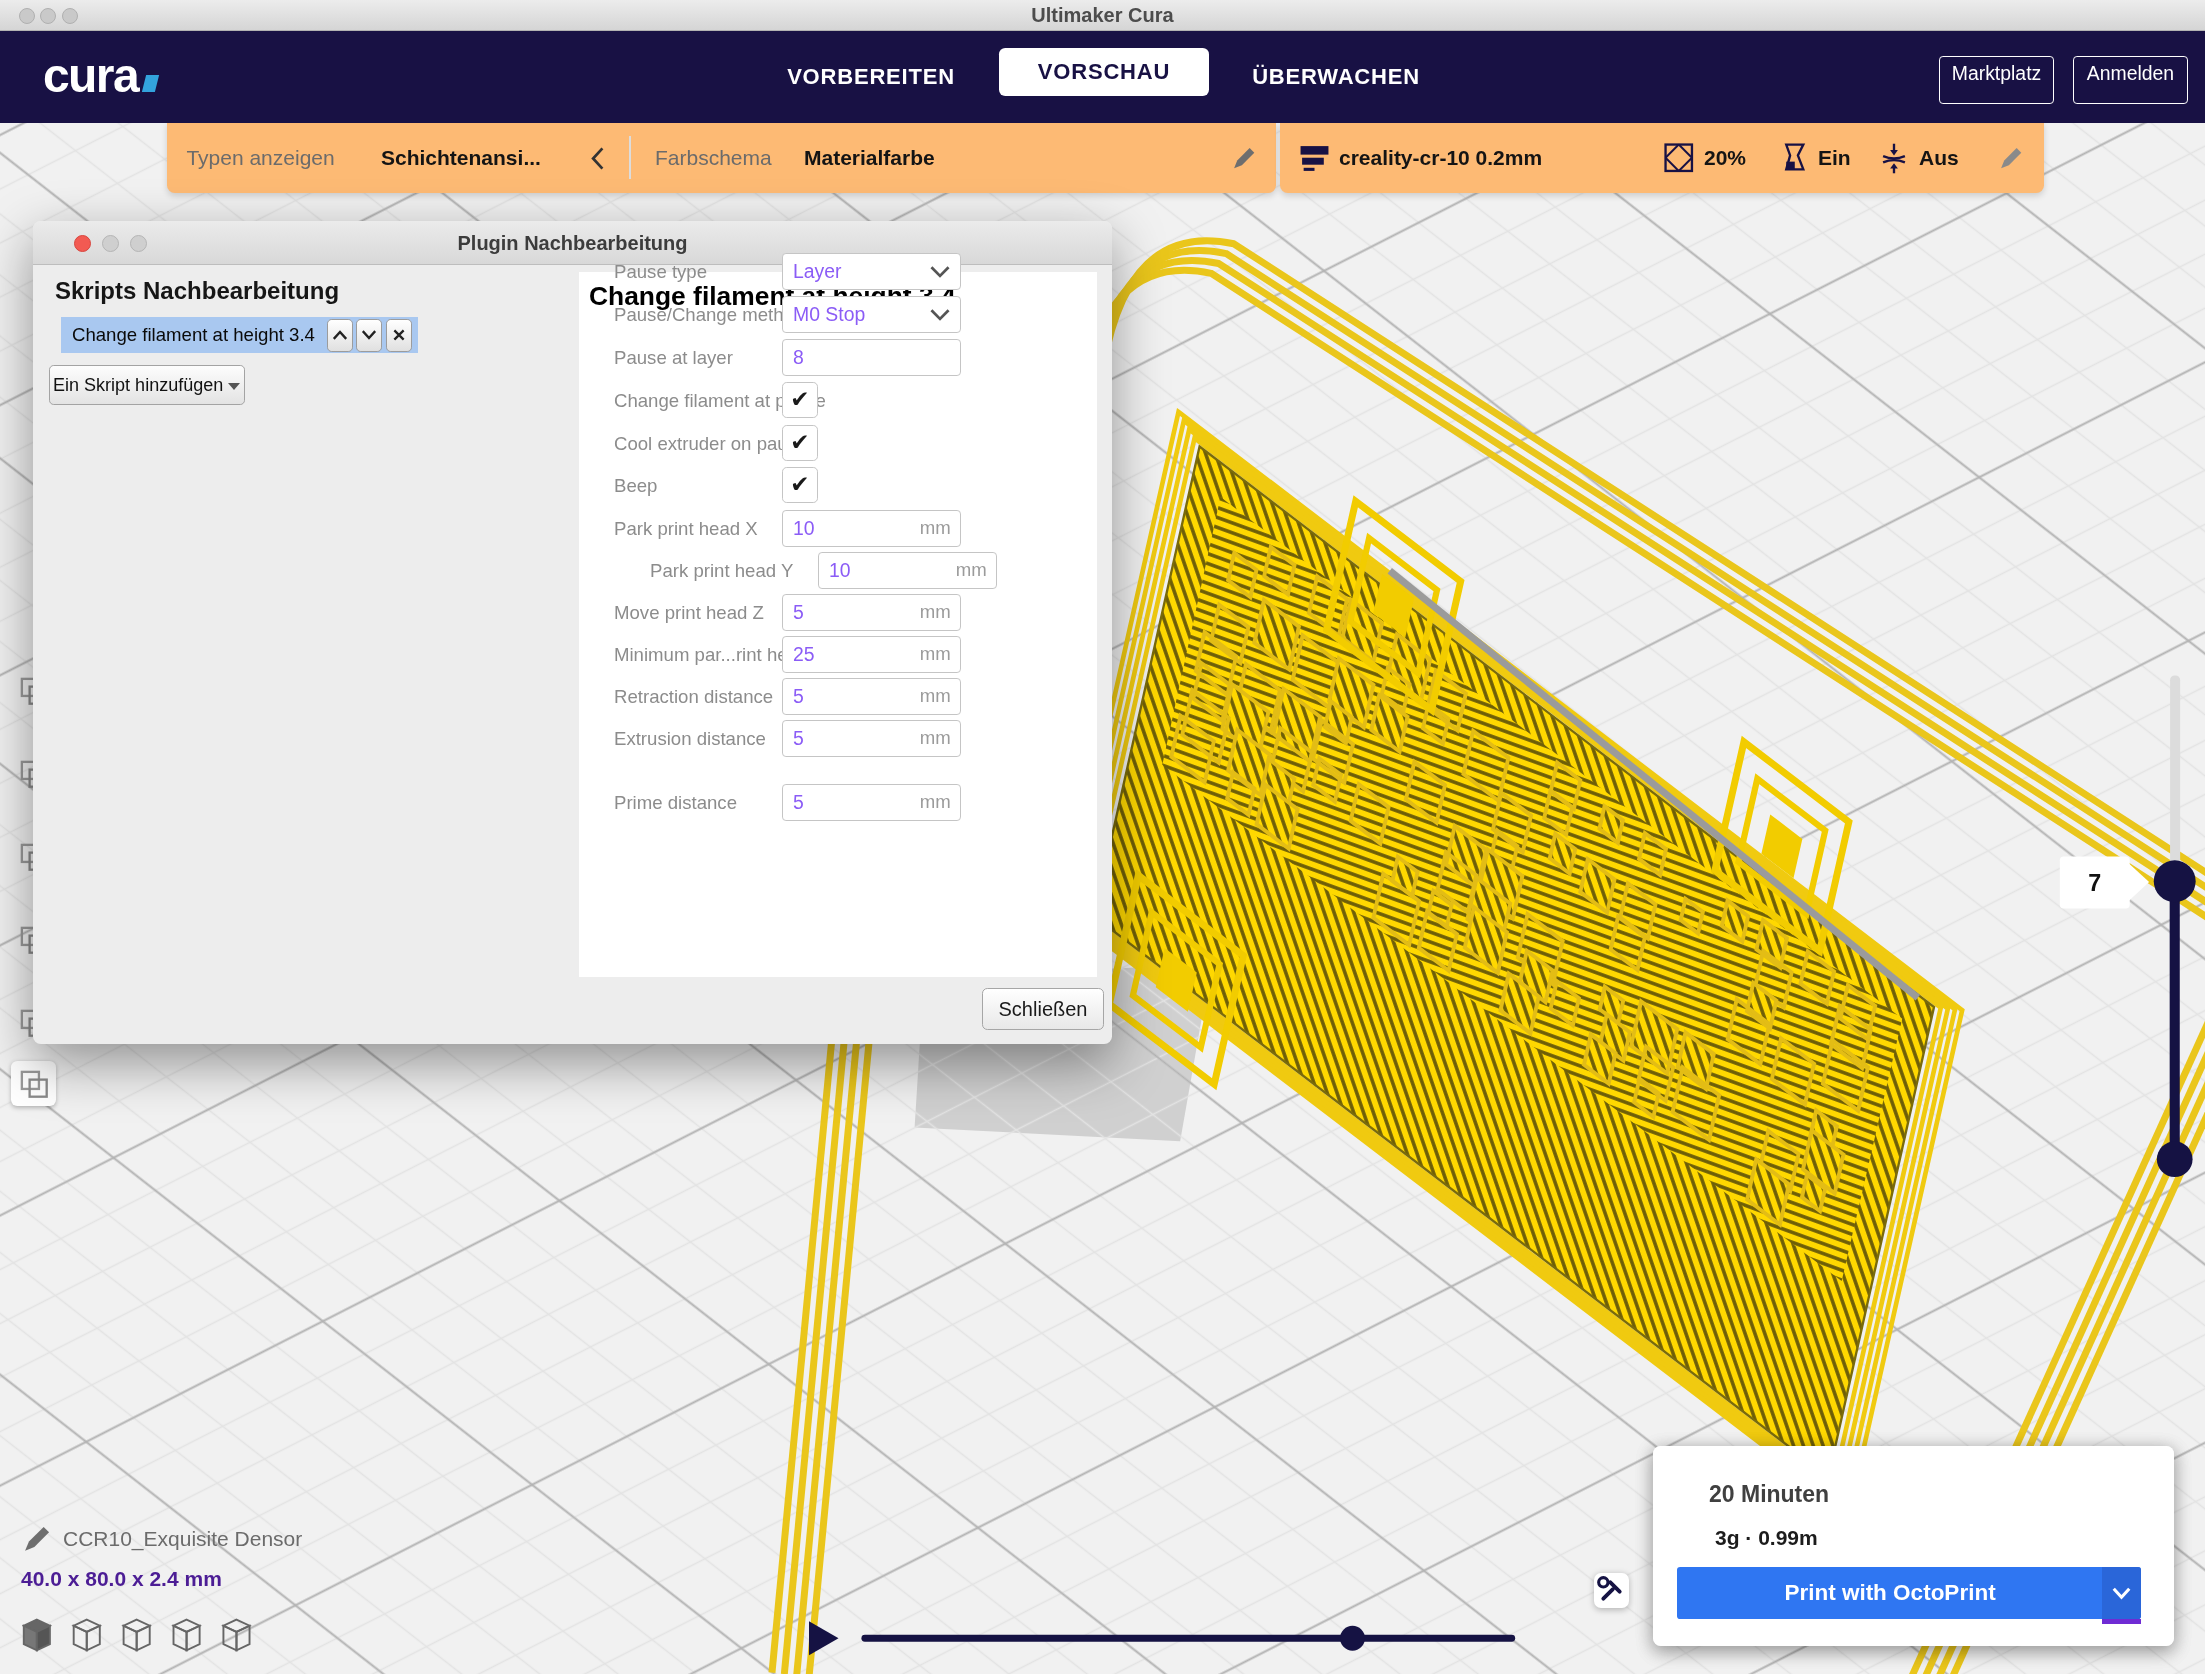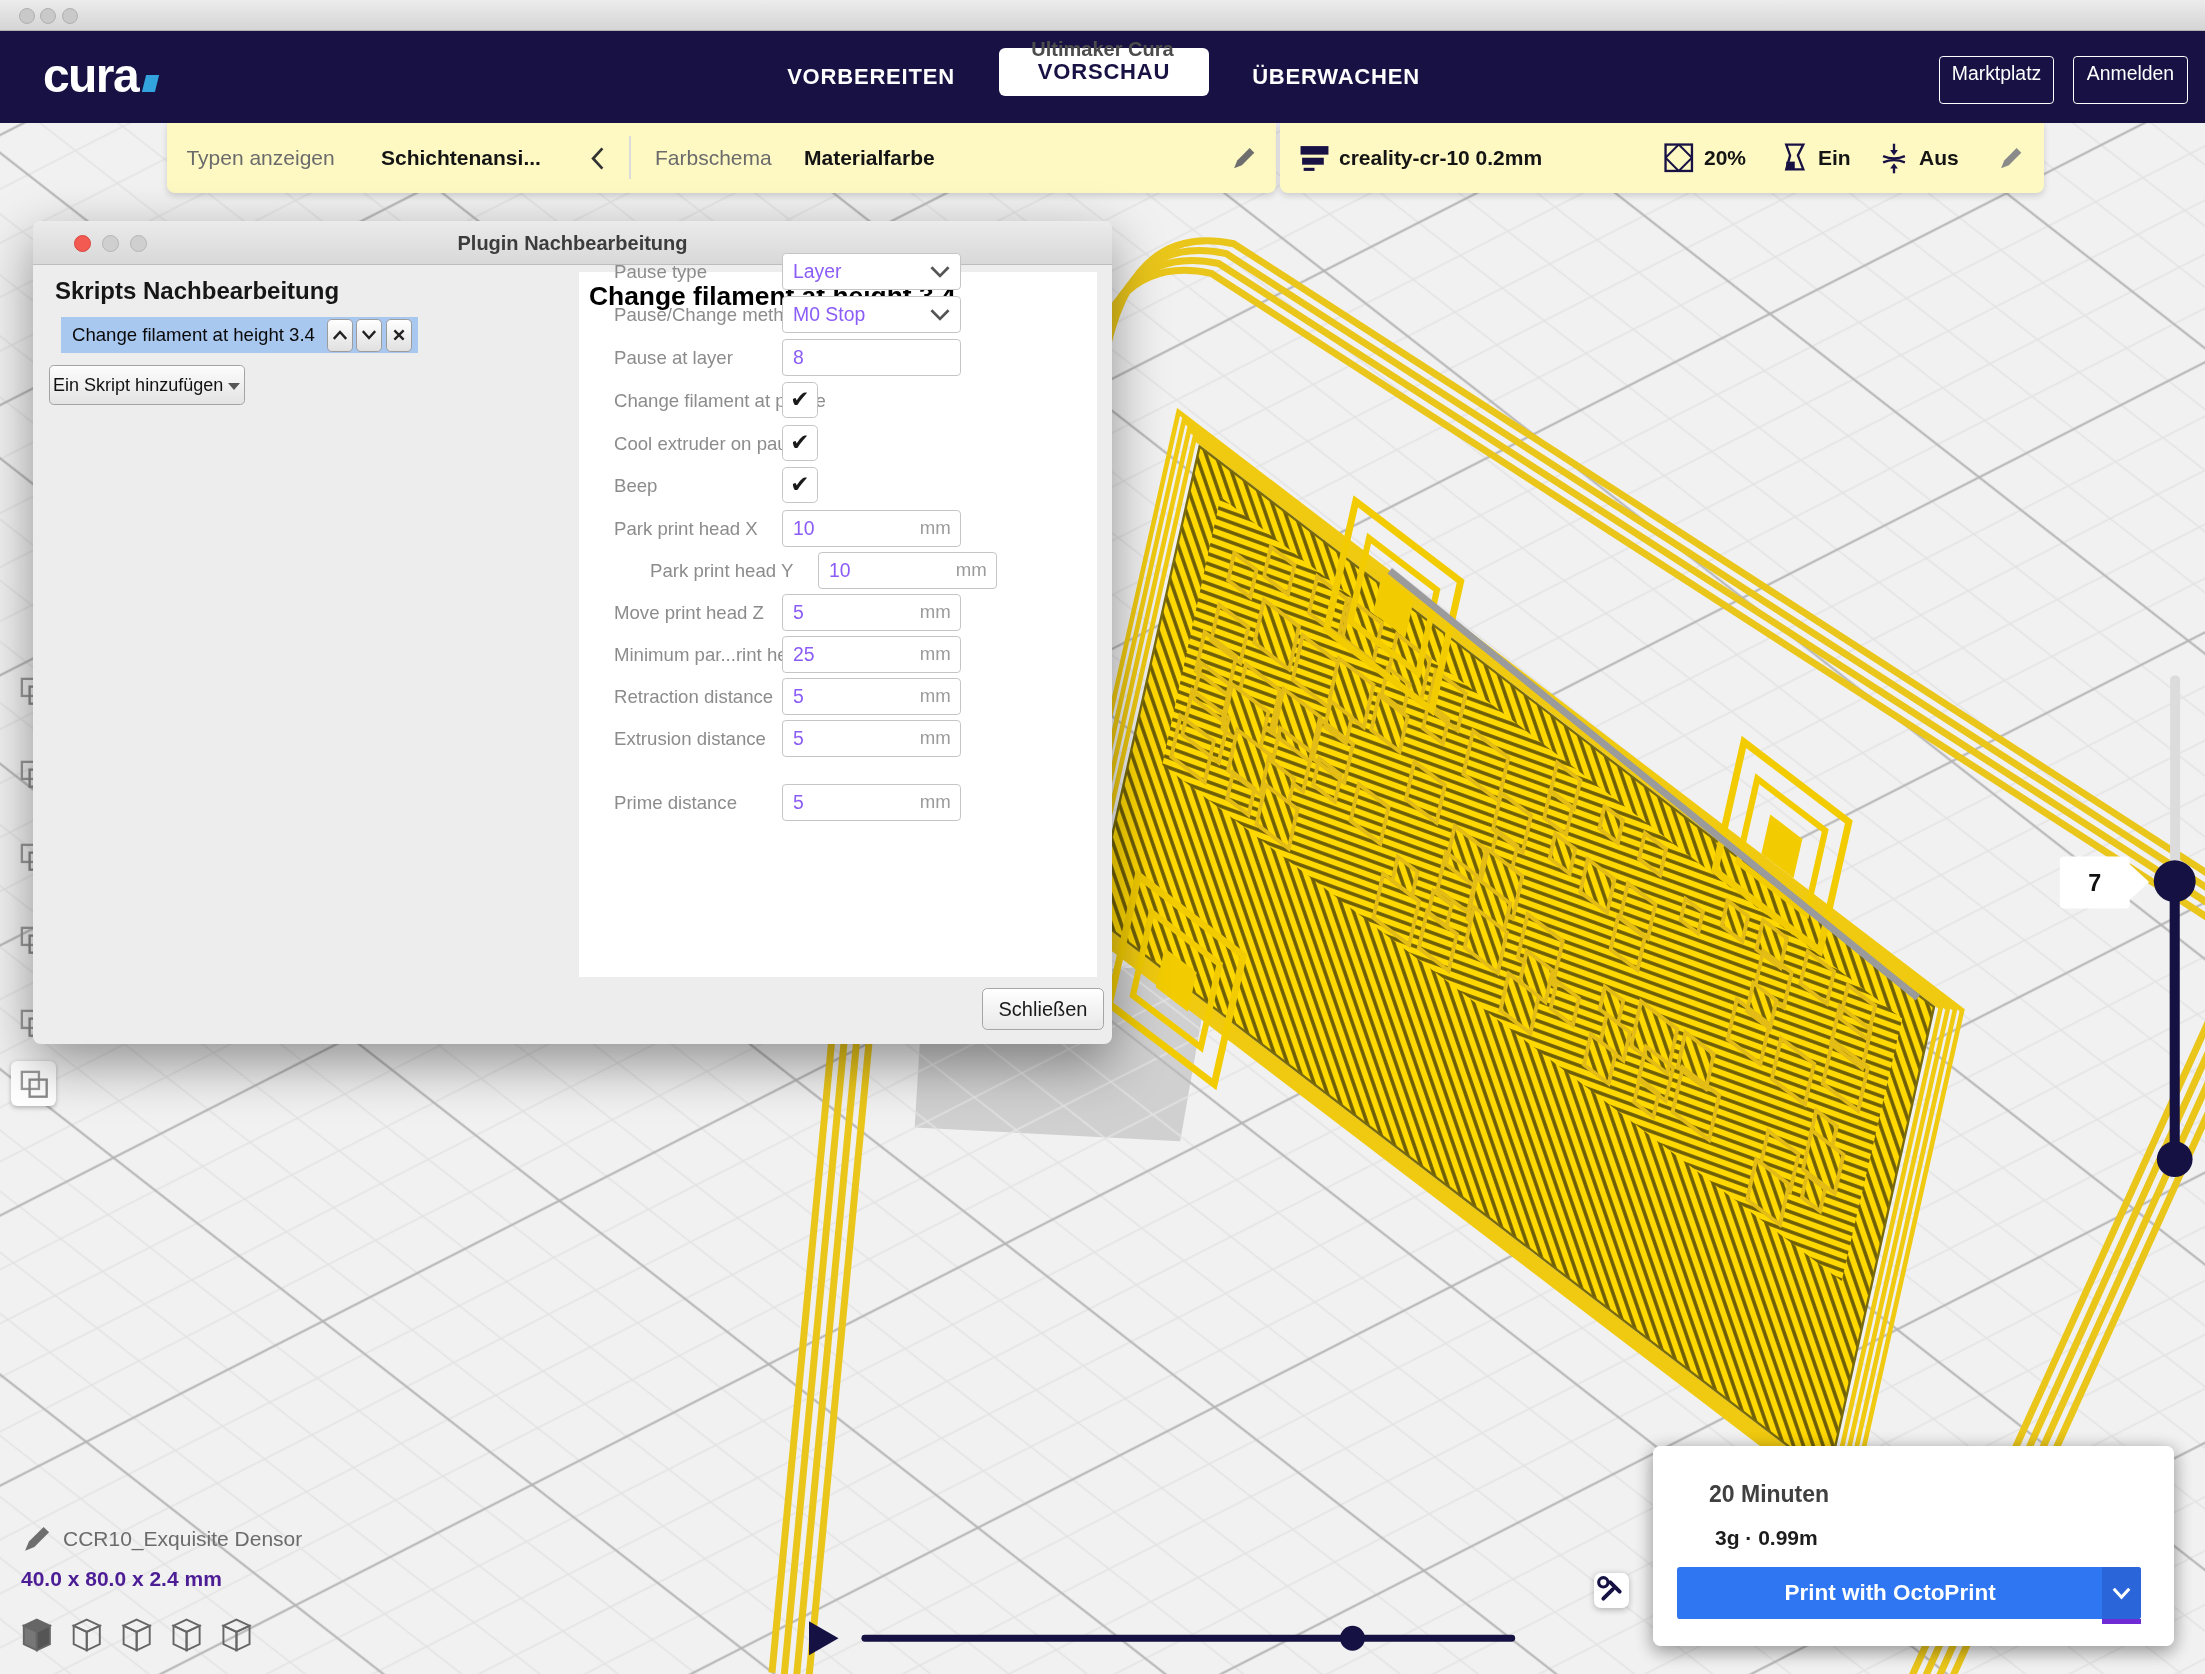--- a/index.html
+++ b/index.html
@@ -4,36 +4,36 @@
 <style>
   * { margin:0; padding:0; box-sizing:border-box; }
   html,body { width:2205px; height:1674px; }
   body { position:relative; overflow:hidden; font-family:"Liberation Sans",sans-serif; background:#f1f1f1; }
   .abs { position:absolute; }
 
   
   .titlebar { position:absolute; left:0; top:0; width:2205px; height:31px;
     background:linear-gradient(#ececec,#d5d5d5); border-bottom:0.8px solid #b2b2b2; z-index:30; }
   .titlebar .title { position:absolute; left:0; right:0; top:0; height:31px; line-height:31px;
-    text-align:center; font-size:20px; color:#4c4c4c; font-weight:700;margin-top:34px; }
+    text-align:center; font-size:20px; color:#4c4c4c; font-weight:700; }
   .light { position:absolute; top:7.8px; width:16.3px; height:16.3px; border-radius:50%;
     background:#c9c9c9; border:0.8px solid #b0b0b0; }
 
   
   .appbar { position:absolute; left:0; top:31px; width:2205px; height:92px; background:#181144; z-index:29; }
   .logo { position:absolute; left:43px; top:17px; color:#fff; font-size:48px; font-weight:700; letter-spacing:-1.6px; }
   .logo-dot { display:inline-block; width:13.2px; height:17px; background:#33a3dd; transform:skewX(-14deg); margin-left:6.2px; }
   .tab { position:absolute; top:0; height:92px; line-height:92px; color:#fff; font-size:22px; font-weight:700;
     letter-spacing:0.8px; text-align:center; }
   .tab.active { top:17px; height:48px; line-height:48px; background:#fff; color:#181144; border-radius:6.2px; }
   .hdr-btn { position:absolute; top:25px; height:48px; line-height:33px; border:1.6px solid #fff; border-radius:3.9px;
     color:#fff; font-size:19.4px; text-align:center; }
 
   
-  .tb { position:absolute; top:123px; height:70px; background:#fef9c3; border-radius:0 0 7.8px 7.8px;
+  .tb { position:absolute; top:123px; height:70px; background:#fdba74; border-radius:0 0 7.8px 7.8px;
     box-shadow:0 2.3px 6.2px rgba(0,0,0,.15); z-index:28; }
   .tb .lbl { position:absolute; top:0; height:70px; line-height:70px; font-size:21px; color:#6b6b6b; }
   .tb .val { position:absolute; top:0; height:70px; line-height:70px; font-size:21px; color:#141414; font-weight:700; }
   .tb .divider { position:absolute; top:13.2px; width:1.6px; height:43px; background:#dcdcdc; }
 
   
   .dialog { position:absolute; left:33px; top:221px; width:1079px; height:823px; background:#ededed;
     border-radius:7.8px; box-shadow:0 18.6px 54px rgba(0,0,0,.4); z-index:40; }
   .dlg-title { position:absolute; left:0; top:0; width:100%; height:44px;
     background:linear-gradient(#ebebeb,#d8d8d8); border-bottom:0.8px solid #bdbdbd; border-radius:7.8px 7.8px 0 0; }

